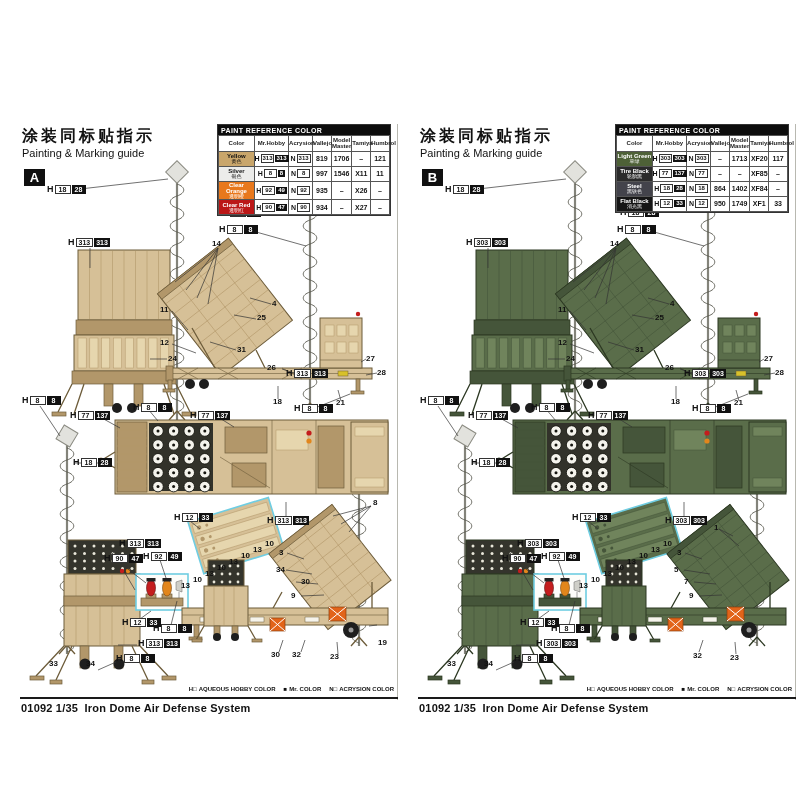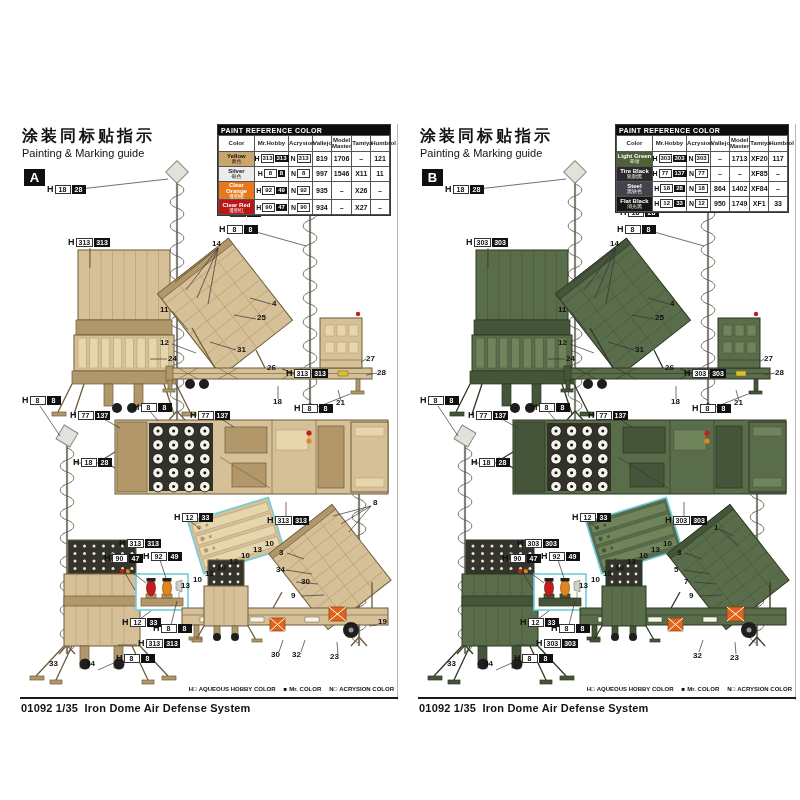--- a/index.html
+++ b/index.html
@@ -590,21 +590,21 @@
           <span class="co-h">H</span>
           <span class="wb">8</span>
           <span class="bb">8</span>
         </div>
         <div class="co" style="left:29px;top:537px">33</div>
         <div class="co" style="left:66px;top:537px">34</div>
         <div class="co" style="left:259px;top:426px">3</div>
         <div class="co" style="left:256px;top:443px">34</div>
         <div class="co" style="left:281px;top:455px">30</div>
         <div class="co" style="left:271px;top:469px">9</div>
-        <div class="co" style="left:358px;top:495px">19</div>
+        <div class="co" style="left:358px;top:516px">19</div>
         <div class="co" style="left:251px;top:528px">30</div>
         <div class="co" style="left:272px;top:528px">32</div>
         <div class="co" style="left:310px;top:530px">23</div>
         <div class="co" style="left:245px;top:417px">10</div>
         <div class="co" style="left:233px;top:423px">13</div>
         <div class="co" style="left:221px;top:429px">10</div>
         <div class="co" style="left:209px;top:435px">13</div>
         <div class="co" style="left:197px;top:441px">10</div>
         <div class="co" style="left:185px;top:447px">13</div>
         <div class="co" style="left:173px;top:453px">10</div>

